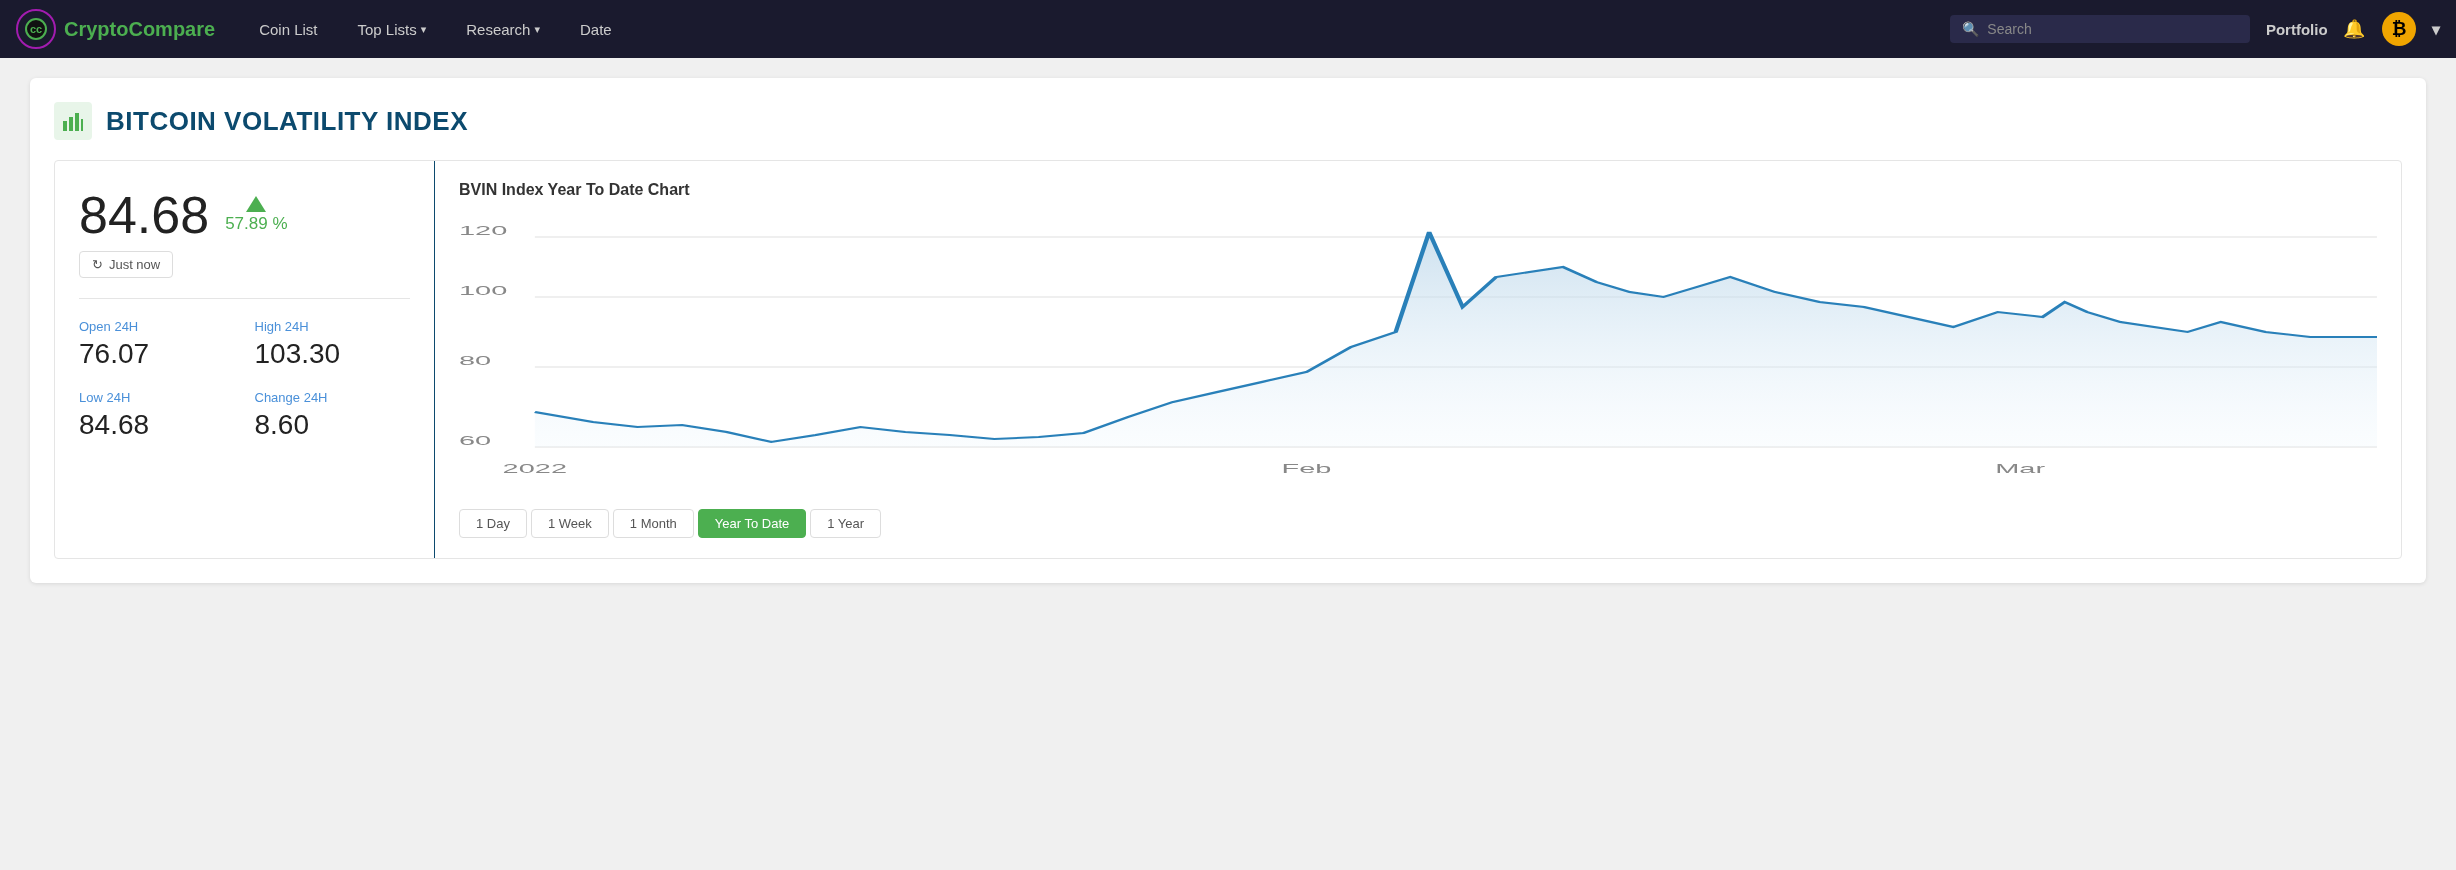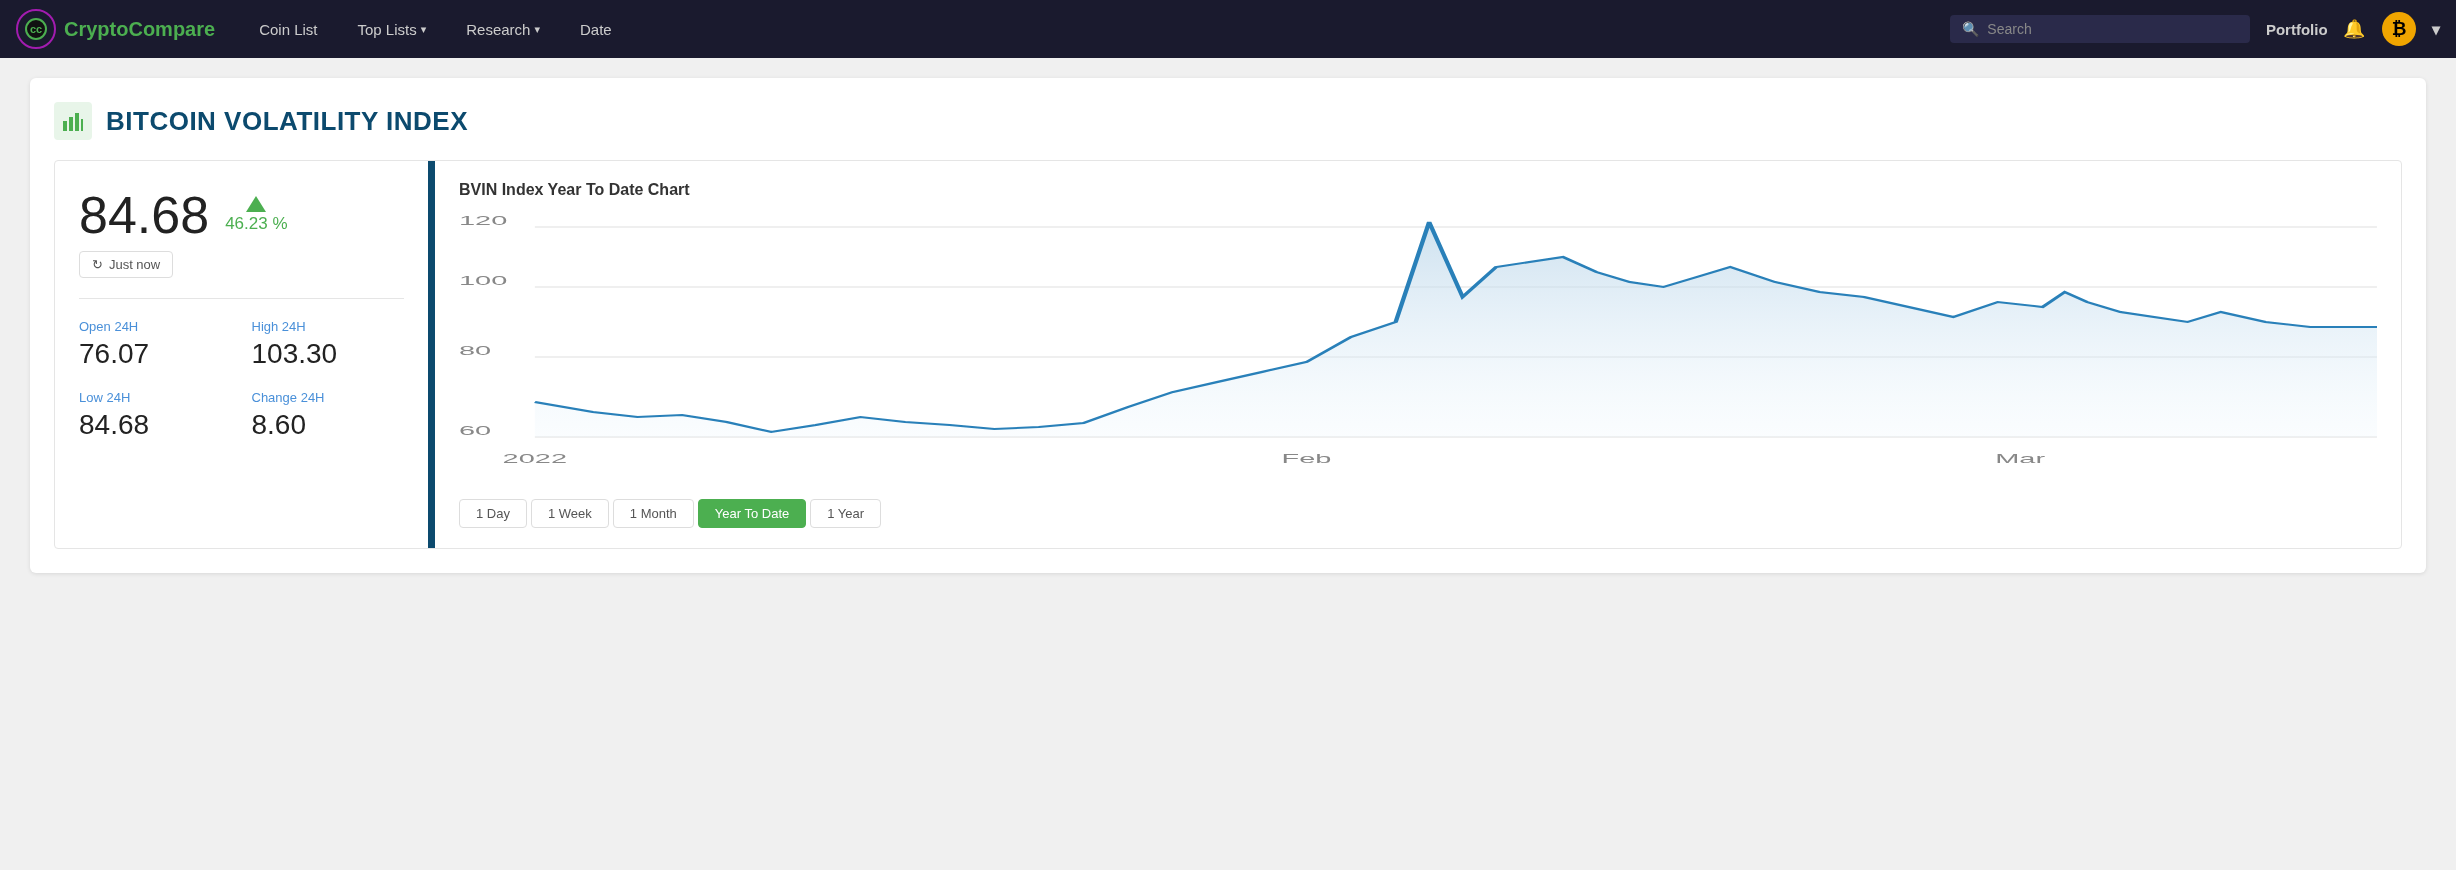--- a/index.html
+++ b/index.html
@@ -135,21 +135,21 @@
     .content-row {
       display: flex;
       gap: 0;
       border: 1px solid #e5e5e5;
       border-radius: 4px;
     }
     .left-panel {
       width: 380px;
       flex-shrink: 0;
       padding: 24px;
-      border-right: 7px solid #0c4a6e;
+      border-right: 1px solid #0c4a6e;
     }
     .right-panel {
       flex: 1;
       padding: 20px 24px;
     }
 
     
     .price-row {
       display: flex;
       align-items: center;
@@ -213,21 +213,21 @@
       font-size: 28px;
       font-weight: 300;
       color: #222;
     }
 
     
     .chart-title {
       font-size: 16px;
       font-weight: 600;
       color: #333;
-      margin-bottom: 8px;
+      margin-bottom: 18px;
     }
     .chart-area {
       width: 100%;
       height: 280px;
       position: relative;
     }
     svg.chart-svg {
       width: 100%;
       height: 100%;
     }
@@ -306,21 +306,21 @@
       <h1 class="page-title">BITCOIN VOLATILITY INDEX</h1>
     </div>
 
     <div class="content-row">
 
       <div class="left-panel">
         <div class="price-row">
           <span class="price-value">84.68</span>
           <div class="price-change">
             <div class="triangle-up"></div>
-            <span class="change-pct">46.23 %</span>
+            <span class="change-pct">57.89 %</span>
           </div>
         </div>
         <div class="refresh-row">
           <button class="refresh-btn">
             <span class="refresh-icon">↻</span>
             <span>Just now</span>
           </button>
         </div>
         <hr class="stats-divider">
         <div class="stats-grid">

